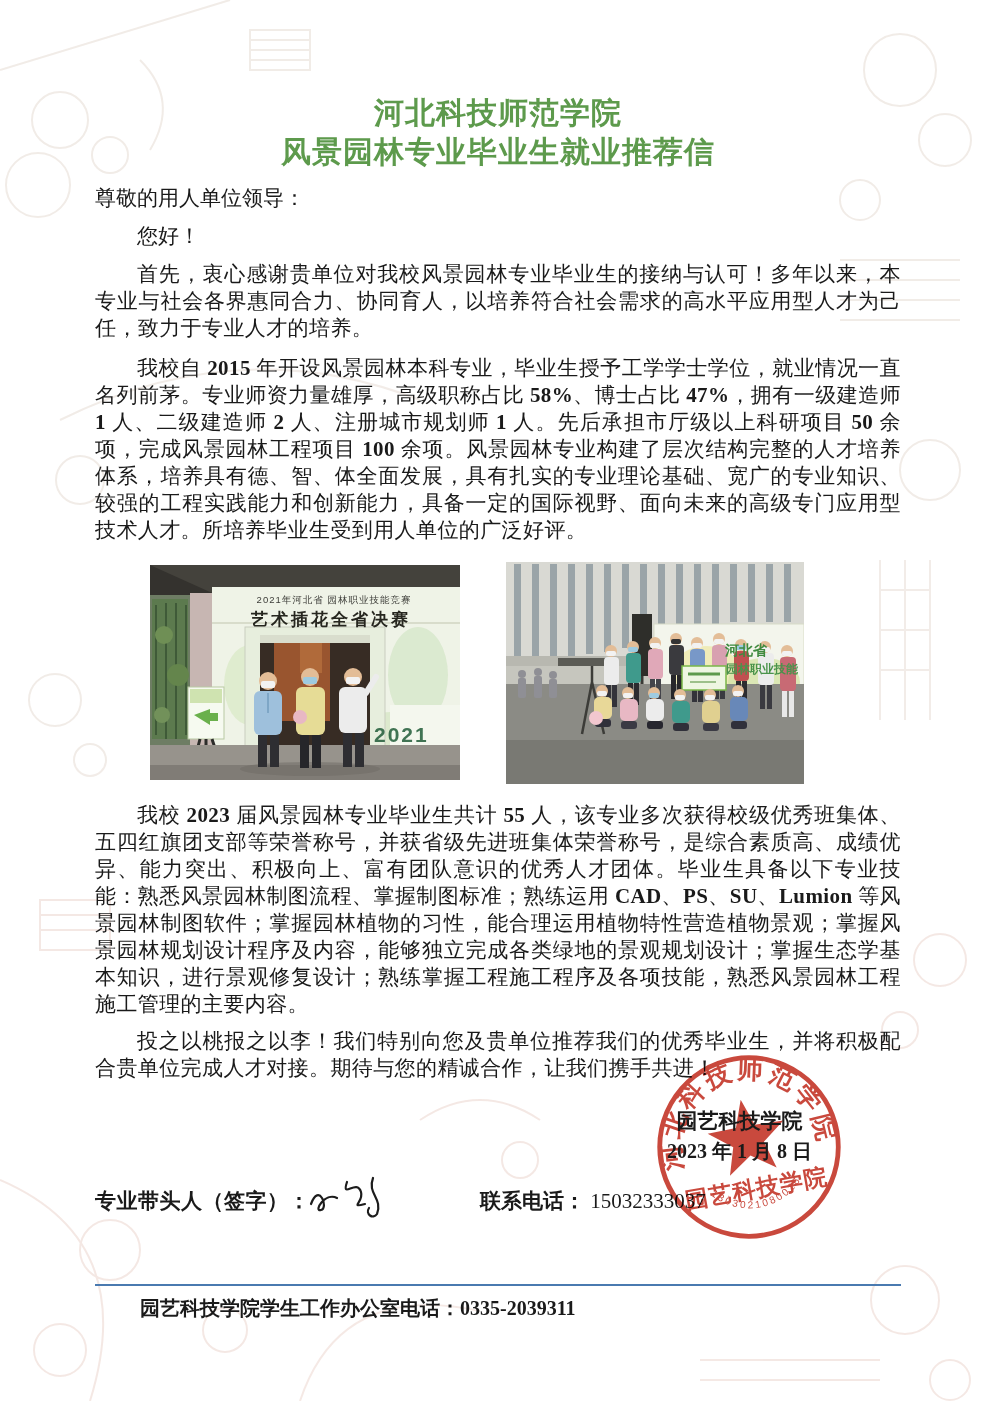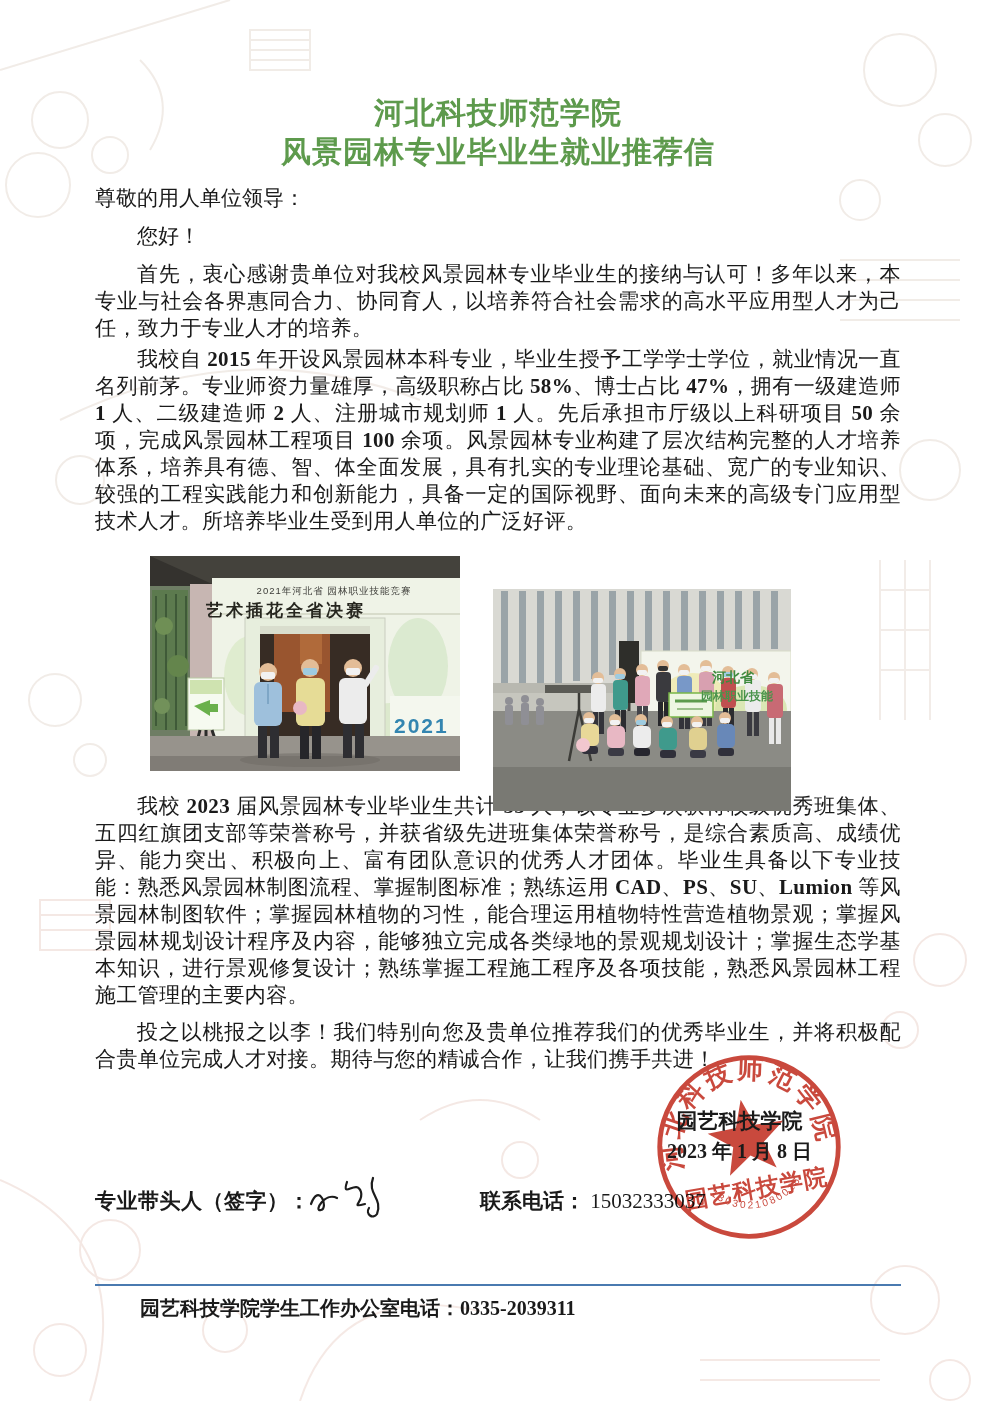--- a/index.html
+++ b/index.html
@@ -6,39 +6,39 @@
   .page{position:relative;width:991px;height:1401px;margin:0 auto;background:#ffffff;
         overflow:hidden;font-family:"Liberation Serif",serif;color:#1a1a1a;}
   .watermark{position:absolute;inset:0;z-index:0;pointer-events:none;}
   .content{position:absolute;left:95px;top:0;width:806px;z-index:1;}
   .title-block{margin-top:93px;text-align:center;font-family:"Liberation Sans",sans-serif;}
   .title-line{font-size:30px;line-height:39px;font-weight:bold;color:#5d9a4c;letter-spacing:1px;}
   .greeting{margin-top:14px;font-size:21px;line-height:27px;}
   .hello{margin-top:11px;font-size:21px;line-height:27px;text-indent:42px;}
   .para{margin:0;font-size:21px;line-height:27px;text-align:justify;text-indent:42px;letter-spacing:0.4px;}
   .para.p1{margin-top:11px;}
-  .para.p2{margin-top:4px;}
+  .para.p2{margin-top:13px;}
   .para.p3{margin-top:18px;}
   .para.p4{margin-top:10px;}
   .b{font-weight:700;}
-  .photos{margin-top:18px;height:222px;display:flex;gap:33px;padding-left:55px;align-items:flex-start;}
+  .photos{margin-top:18px;height:222px;display:flex;gap:46px;padding-left:55px;align-items:flex-start;}
   .photo{position:relative;overflow:hidden;background:#ddd;}
   .photo1{width:310px;height:215px;margin-top:3px;}
-  .photo2{width:298px;height:222px;margin-top:36px;}
+  .photo2{width:298px;height:222px;}
   .photo svg{position:absolute;inset:0;}
   .ph-overlay{position:absolute;z-index:2;white-space:nowrap;}
   .p1-banner-top{left:62px;right:4px;top:29px;text-align:center;font-size:9.5px;color:#3c3c38;
                  letter-spacing:1px;font-family:"Liberation Sans",sans-serif;white-space:normal;}
-  .p1-banner-main{left:56px;right:4px;top:43px;font-size:17px;font-weight:bold;
+  .p1-banner-main{left:56px;right:4px;top:43px;text-align:center;font-size:17px;font-weight:bold;
                   color:#26261f;letter-spacing:3px;font-family:"Liberation Sans",sans-serif;}
-  .p1-year{left:244px;top:158px;font-size:21px;font-weight:bold;color:#0369a1;opacity:.8;
+  .p1-year{left:224px;top:158px;font-size:21px;font-weight:bold;color:#14532d;opacity:.8;
            letter-spacing:2px;font-family:"Liberation Sans",sans-serif;}
   .p2-banner1{left:219px;top:80px;font-size:14px;font-weight:bold;color:#3f8a3f;
               font-family:"Liberation Sans",sans-serif;}
-  .p2-banner2{left:208px;top:99px;font-size:12px;font-weight:bold;color:#49934b;
+  .p2-banner2{left:220px;top:99px;font-size:12px;font-weight:bold;color:#49934b;
               font-family:"Liberation Sans",sans-serif;}
   .signoff{position:absolute;left:632px;top:1106px;width:215px;text-align:center;z-index:3;}
   .signoff .org{font-size:21px;line-height:30px;font-weight:bold;}
   .signoff .date{font-size:20px;line-height:30px;font-weight:bold;}
   .stamp{position:absolute;left:653px;top:1051px;width:192px;height:192px;z-index:2;
          mix-blend-mode:multiply;opacity:.92;}
   .sig-block{position:absolute;left:95px;top:1178px;width:806px;z-index:1;font-size:21px;}
   .sig-row{position:relative;height:47px;}
   .sig-label{position:absolute;left:0;top:9px;font-weight:bold;letter-spacing:0.5px;}
   .sig-scribble{position:absolute;left:208px;top:-8px;}

